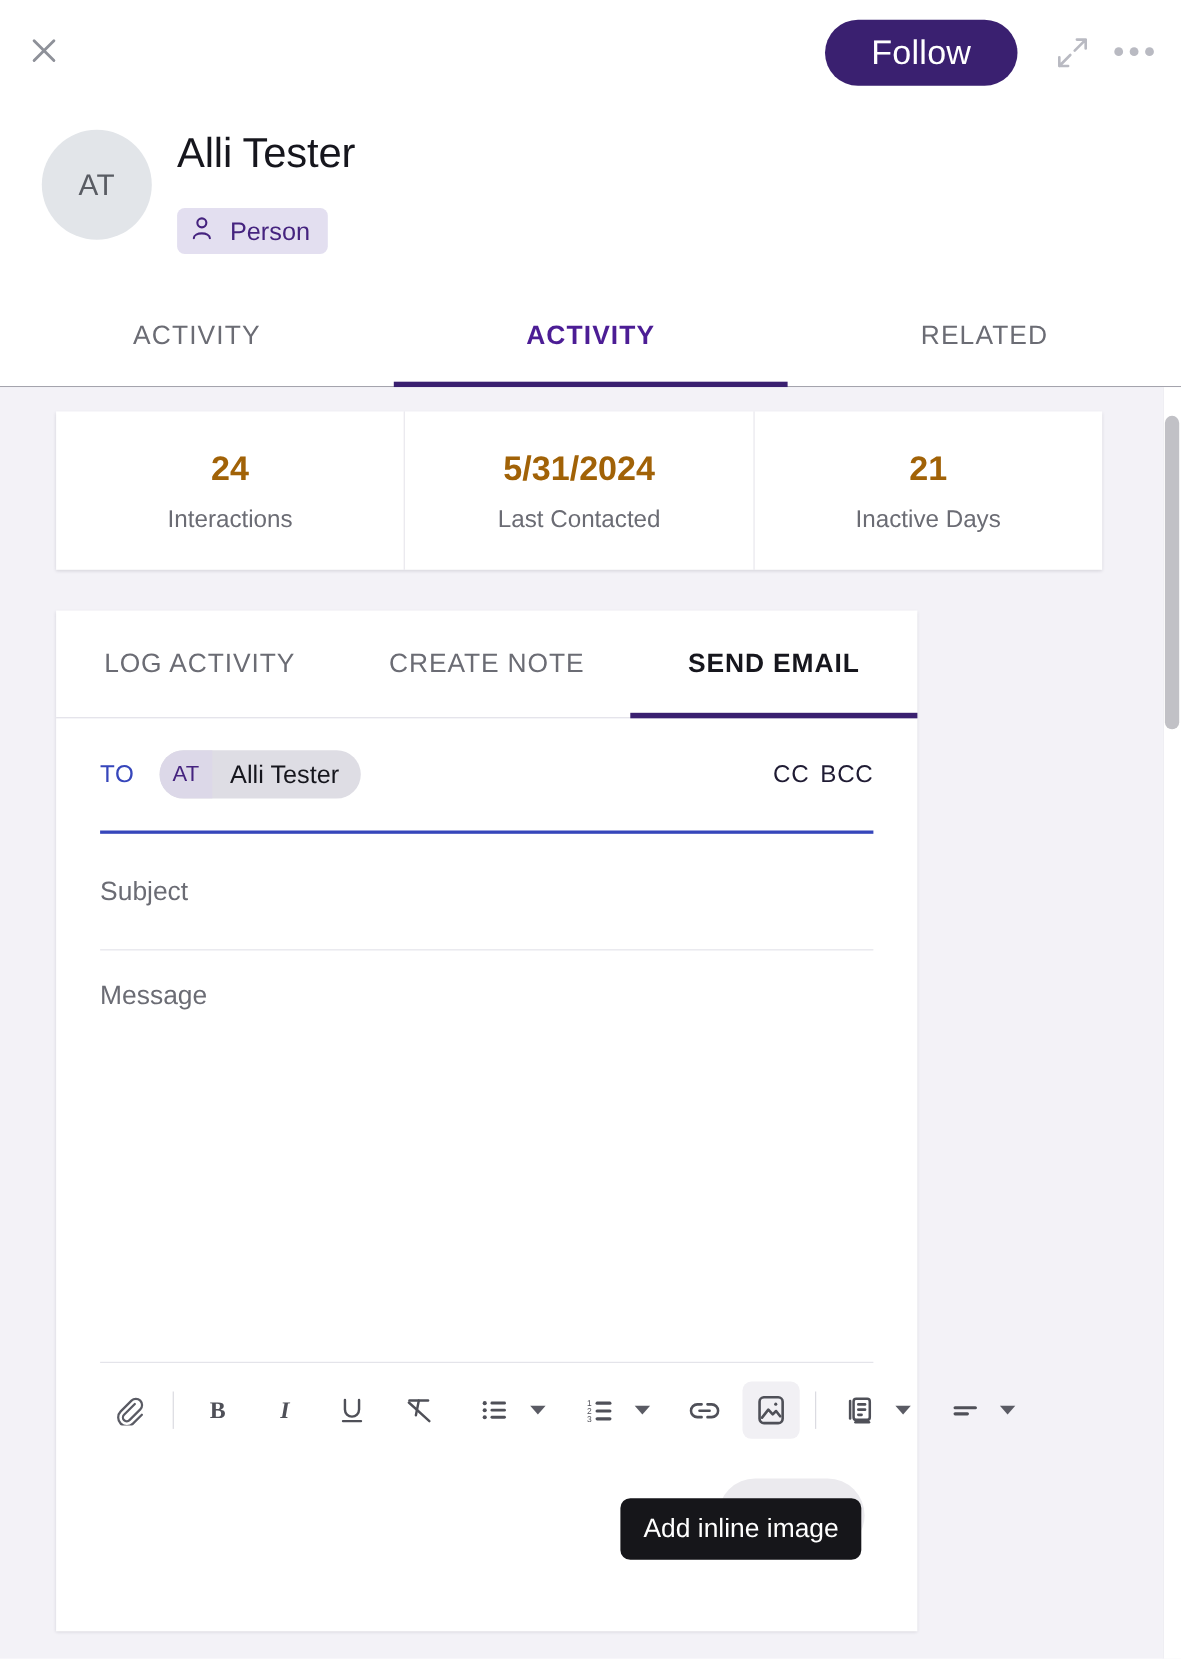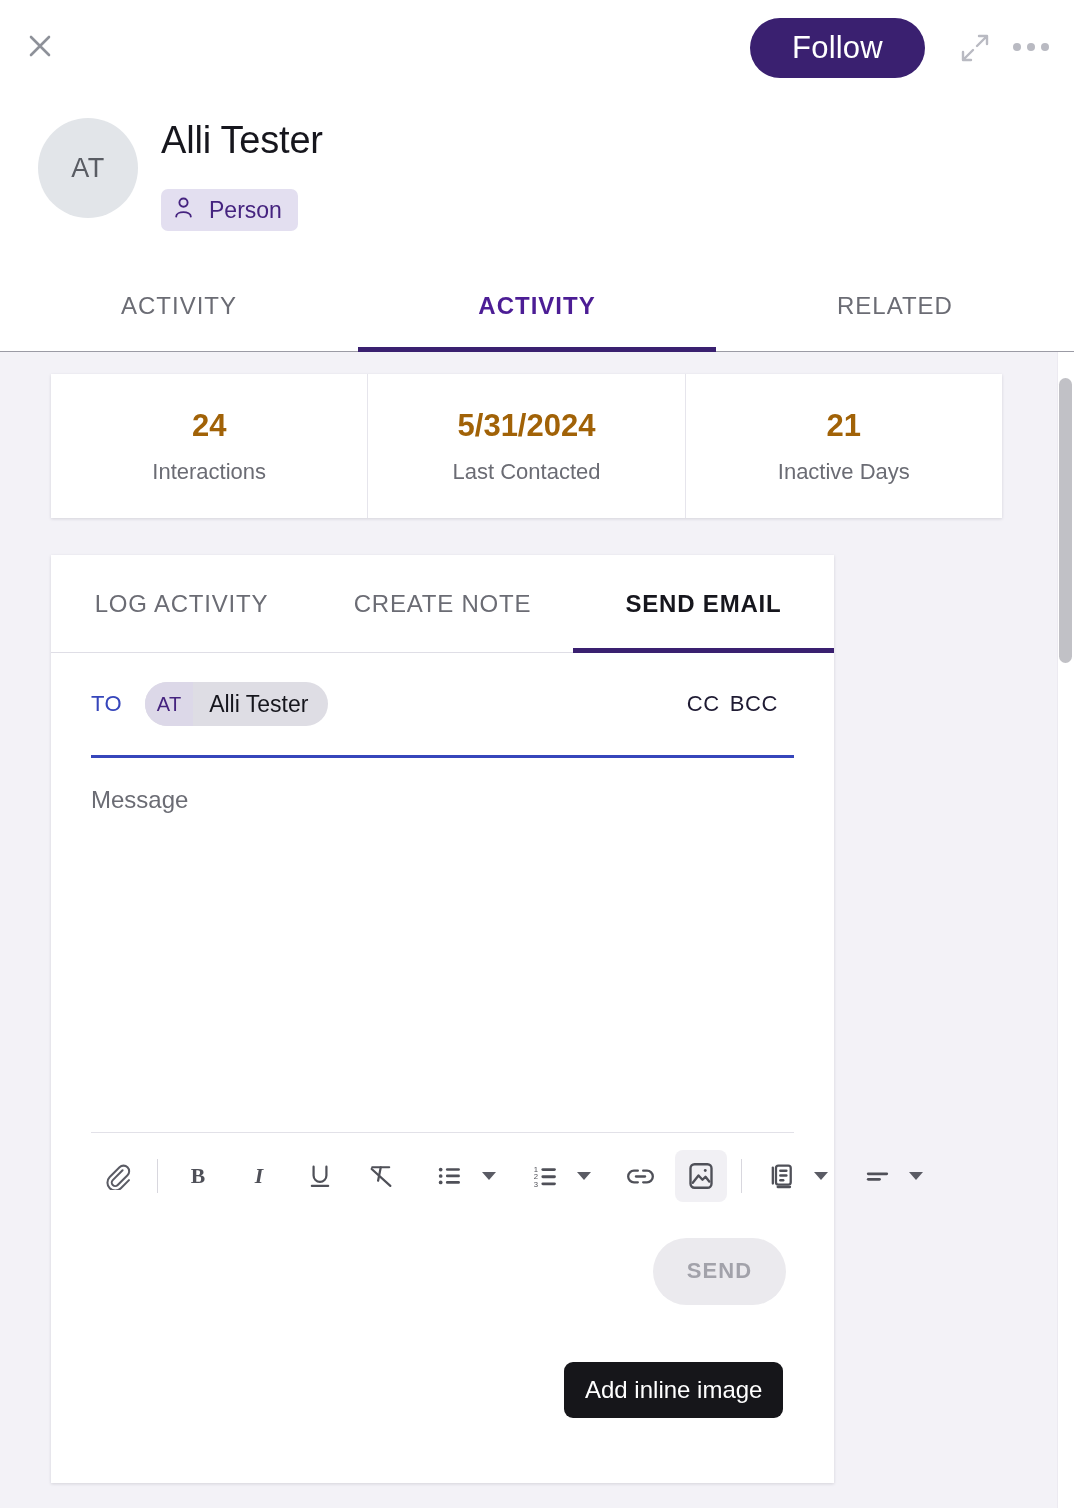--- a/index.html
+++ b/index.html
@@ -318,21 +318,21 @@
     color: #45237f;
     letter-spacing: 0.3px;
   }
   .chip-name {
     font-size: 23px;
     color: #16161d;
     margin-left: 16px;
   }
   .cc-bcc {
     position: absolute;
-    right: 16px;
+    right: 0;
     top: 50%;
     transform: translateY(-50%);
     display: flex;
     gap: 10px;
   }
   .cc-bcc span {
     font-size: 22px;
     color: #1f1b33;
     letter-spacing: 0.6px;
     cursor: pointer;
@@ -547,20 +547,23 @@
         <span class="recipient-chip">
           <span class="chip-avatar">AT</span>
           <span class="chip-name">Alli Tester</span>
         </span>
         <span class="cc-bcc">
           <span>CC</span>
           <span>BCC</span>
         </span>
       </div>
 
+      <div class="subject-row">
+        <input class="subject-input" type="text" placeholder="Subject" style="">
+      </div>
 
       <div class="message-row">
         <textarea class="message-input" placeholder="Message" style=""></textarea>
       </div>
 
       <div class="toolbar">
 
         <div class="tool">
           <svg width="27" height="27" viewBox="0 0 24 24" fill="none" stroke="#5a5b64" stroke-width="1.8" stroke-linecap="round" stroke-linejoin="round" aria-hidden="true">
             <path d="M16.5 6.5 L7.8 15.2 a3.1 3.1 0 0 0 4.4 4.4 l8.7-8.7 a5 5 0 0 0-7.1-7.1 l-8.7 8.7 a7 7 0 0 0 9.9 9.9 l7.2-7.2"></path>

